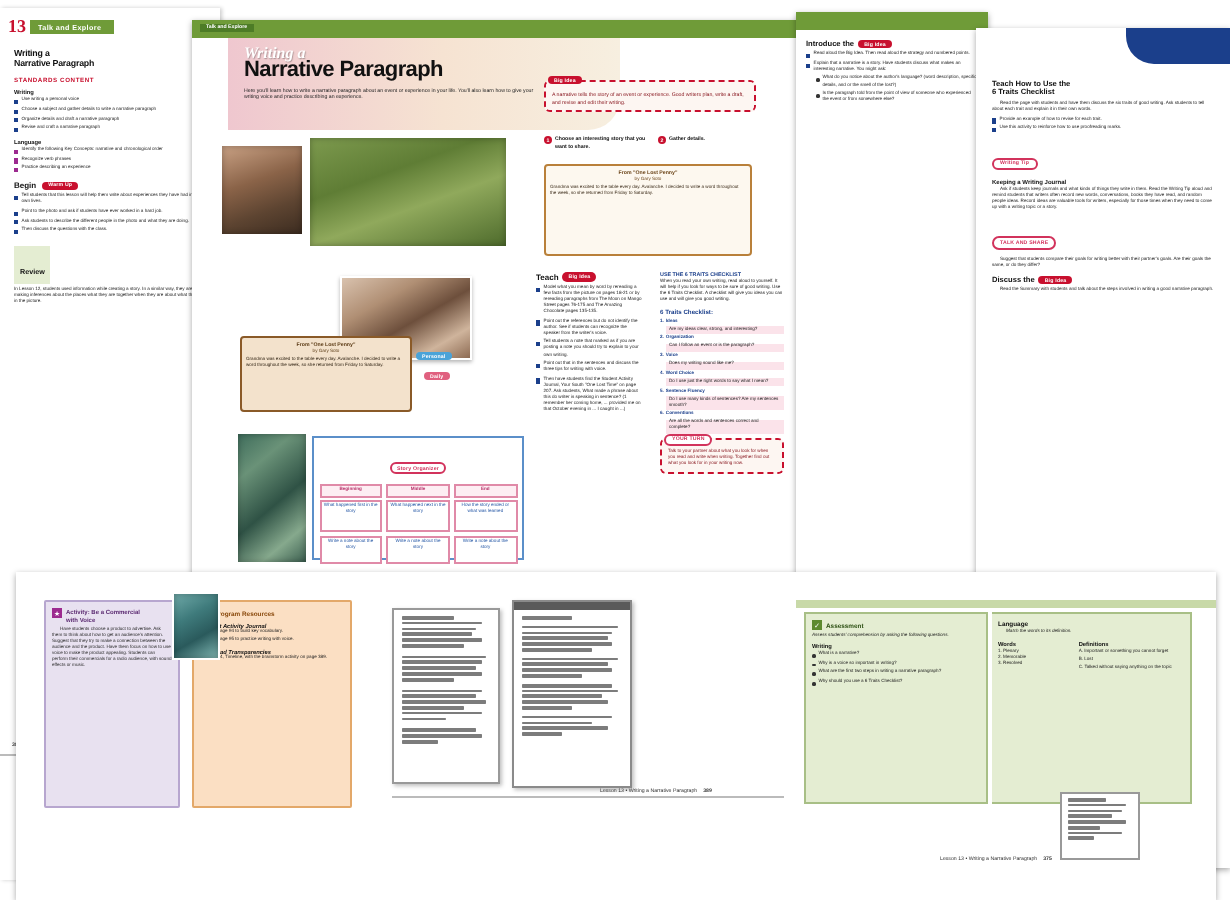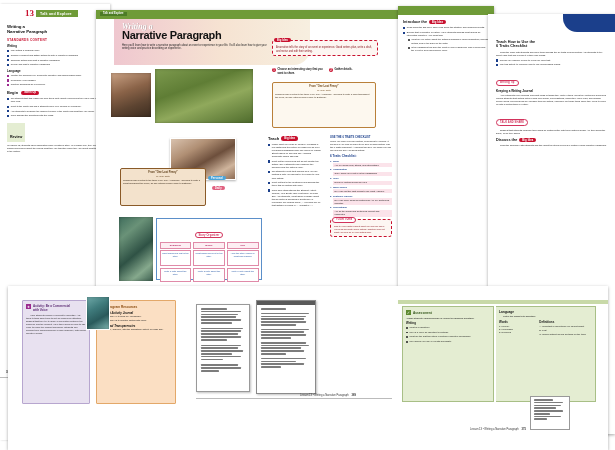--- a/index.html
+++ b/index.html
@@ -40,21 +40,21 @@
   .ph-boy { background:linear-gradient(160deg,#c9a184 0%,#8a6348 40%,#5d4431 70%,#3c2c20 100%); }
   .ph-woman { background:linear-gradient(150deg,#d9c2ae 0%,#b08f74 30%,#6d4f3c 55%,#cfb49c 80%,#8d6b53 100%); }
   .ph-aerial { background:linear-gradient(140deg,#3f6d5c 0%,#6a9278 25%,#2f5245 55%,#86a98d 80%,#3c5f50 100%); }
   .ph-tealgirl { background:linear-gradient(150deg,#6fa9a8 0%,#3f7b7c 35%,#2a5a5c 65%,#7fb6b2 100%); }
 
   .inner-shadow { box-shadow:inset 0 0 3px rgba(0,0,0,.3); }
 
   
   #pg-left { left:0; top:4px; width:110px; height:436px; background:#fff;
     box-shadow:1px 0 2px rgba(0,0,0,.2); }
-  .tabbar { display:flex; align-items:center; gap:2px; padding:0 4px;margin-left:21px; }
+  .tabbar { display:flex; align-items:center; gap:2px; padding:0 4px; }
   .lessonnum { font-size:9px; font-weight:bold; color:#c8102e; line-height:1;
     font-family:"Liberation Serif", serif; }
   .greentab { background:#6f9b38; color:#fff; font-size:3.6px; font-weight:bold;
     padding:1.4px 6px 1.4px 4px; letter-spacing:.2px; }
 
   
   #pg-center { left:96px; top:10px; width:318px; height:400px; background:#fff; }
   .pinkhdr { background:linear-gradient(90deg,#efc7cf 0%,#f6e3d2 55%,#f7efe0 100%); }
 
   

